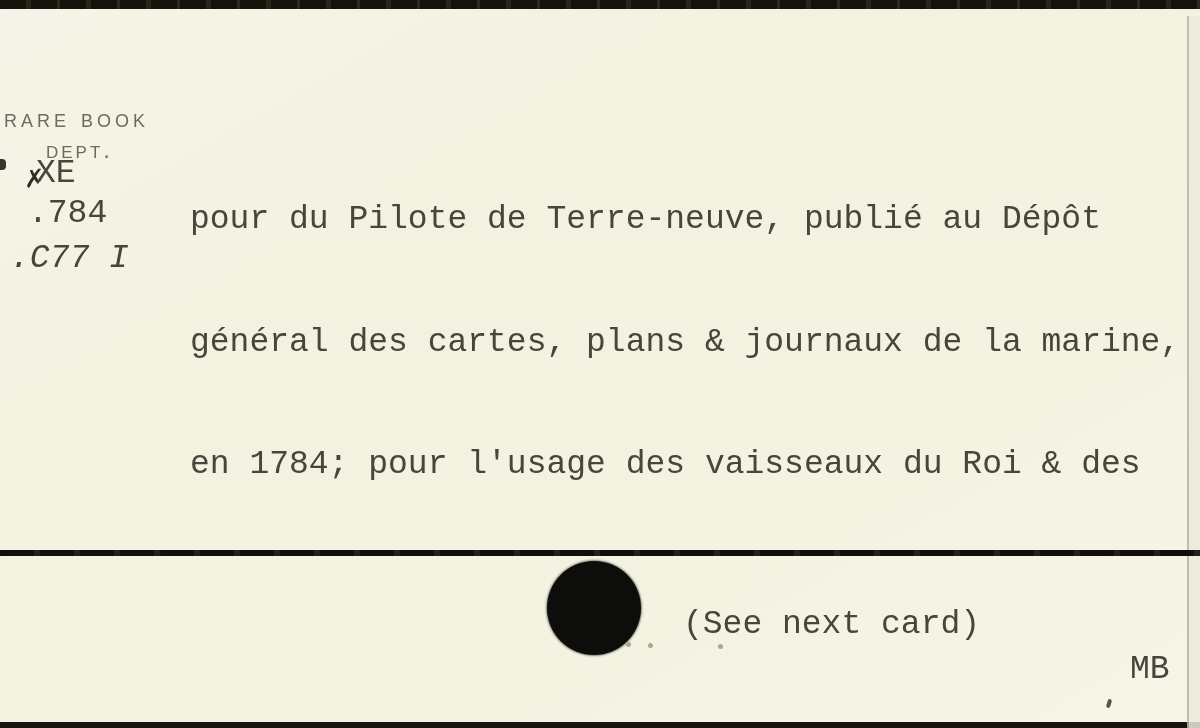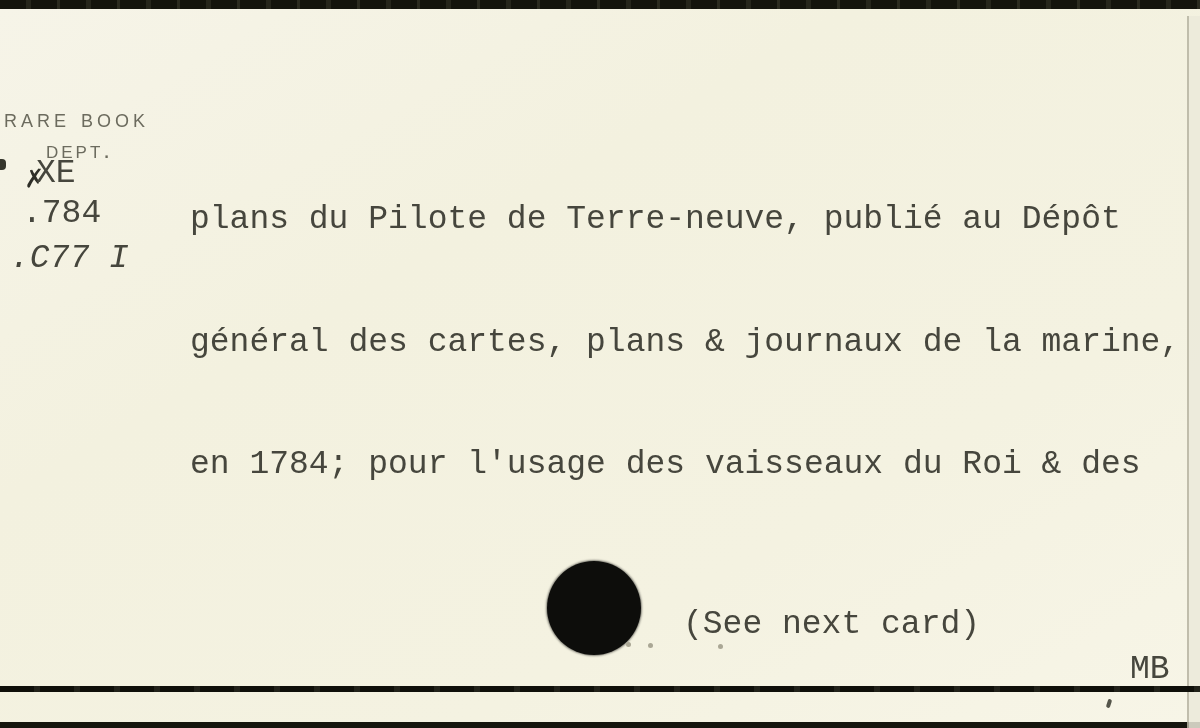--- a/index.html
+++ b/index.html
@@ -2,21 +2,21 @@
 <html><head>
 <meta charset="utf-8">
 <style>
   html, body { margin: 0; padding: 0; }
   body {
     width: 1200px; height: 728px; overflow: hidden;
     background: #15150d;
     font-family: "Liberation Sans", sans-serif;
   }
   .scan {
-    position: relative; width: 1200px; height: 692px;
+    position: relative; width: 1200px; height: 556px;
     background: #15150d;
   }
   .card {
     position: absolute; left: 0; top: 8px; width: 1200px; height: 714px;
     background: linear-gradient(150deg, #f6f4e8 0%, #f3f1df 35%, #f4f2e1 70%, #f7f5e7 100%);
   }
   .edge-top {
     position: absolute; left: 0; top: 0; width: 1200px; height: 9px;
     background:
       repeating-linear-gradient(90deg, #14140c 0 26px, #26261b 26px 31px, #14140c 31px 57px, #2b2b1f 57px 60px);
@@ -46,21 +46,21 @@
   .stamp-line1 { left: 4px; top: 96px; font-size: 25px; letter-spacing: 4px; }
   .stamp-line2 { left: 46px; top: 128px; font-size: 24px; letter-spacing: 3px; }
   
   .tw {
     font-family: "Liberation Mono", "DejaVu Sans Mono", monospace;
     font-size: 33px; color: #46463d;
     white-space: pre;
   }
   .callnum { position: absolute; line-height: 40.9px; }
   .cn-xe   { left: 36px; top: 146px; }
-  .cn-784  { left: 22px; top: 186px; }
+  .cn-784  { left: 28px; top: 186px; }
   .cn-c77  { left: 10px; top: 231px; font-style: italic; }
   .cn-mark {
     position: absolute; left: 24px; top: 156px;
     font-family: "DejaVu Sans", sans-serif;
     font-size: 25px; font-weight: bold; color: #2e2e27;
     transform: rotate(-4deg);
   }
   .maintext {
     position: absolute; left: 190px; top: 110px;
     line-height: 40.9px;
@@ -94,21 +94,21 @@
 
     <div class="stamp stamp-line1">Rare Book</div>
     <div class="stamp stamp-line2">Dept.</div>
 
     <div class="cn-mark">✗</div>
     <div class="tw callnum cn-xe">XE</div>
     <div class="tw callnum cn-784">.784</div>
     <div class="tw callnum cn-c77">.C77 I</div>
 
     <div class="tw maintext">
-      <div>plans du Pilote de Terre-neuve, publié au Dépôt</div>
+      <div>pour du Pilote de Terre-neuve, publié au Dépôt</div>
       <div>général des cartes, plans &amp; journaux de la marine,</div>
       <div>en 1784; pour l'usage des vaisseaux du Roi &amp; des</div>
       
       
       
       
       
       
     </div>
 

